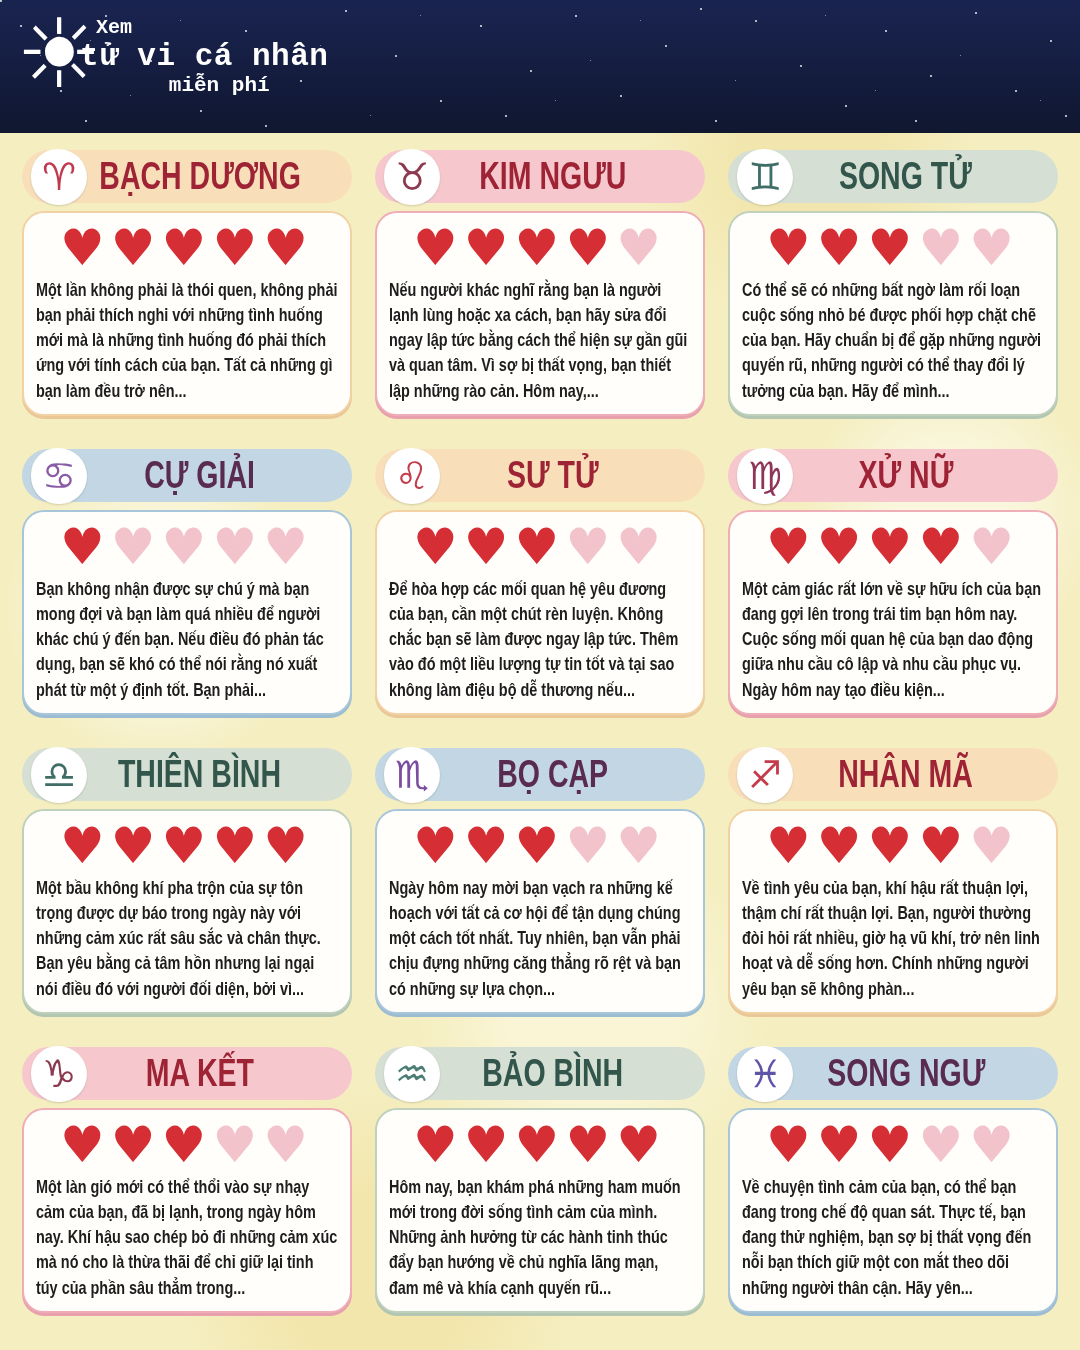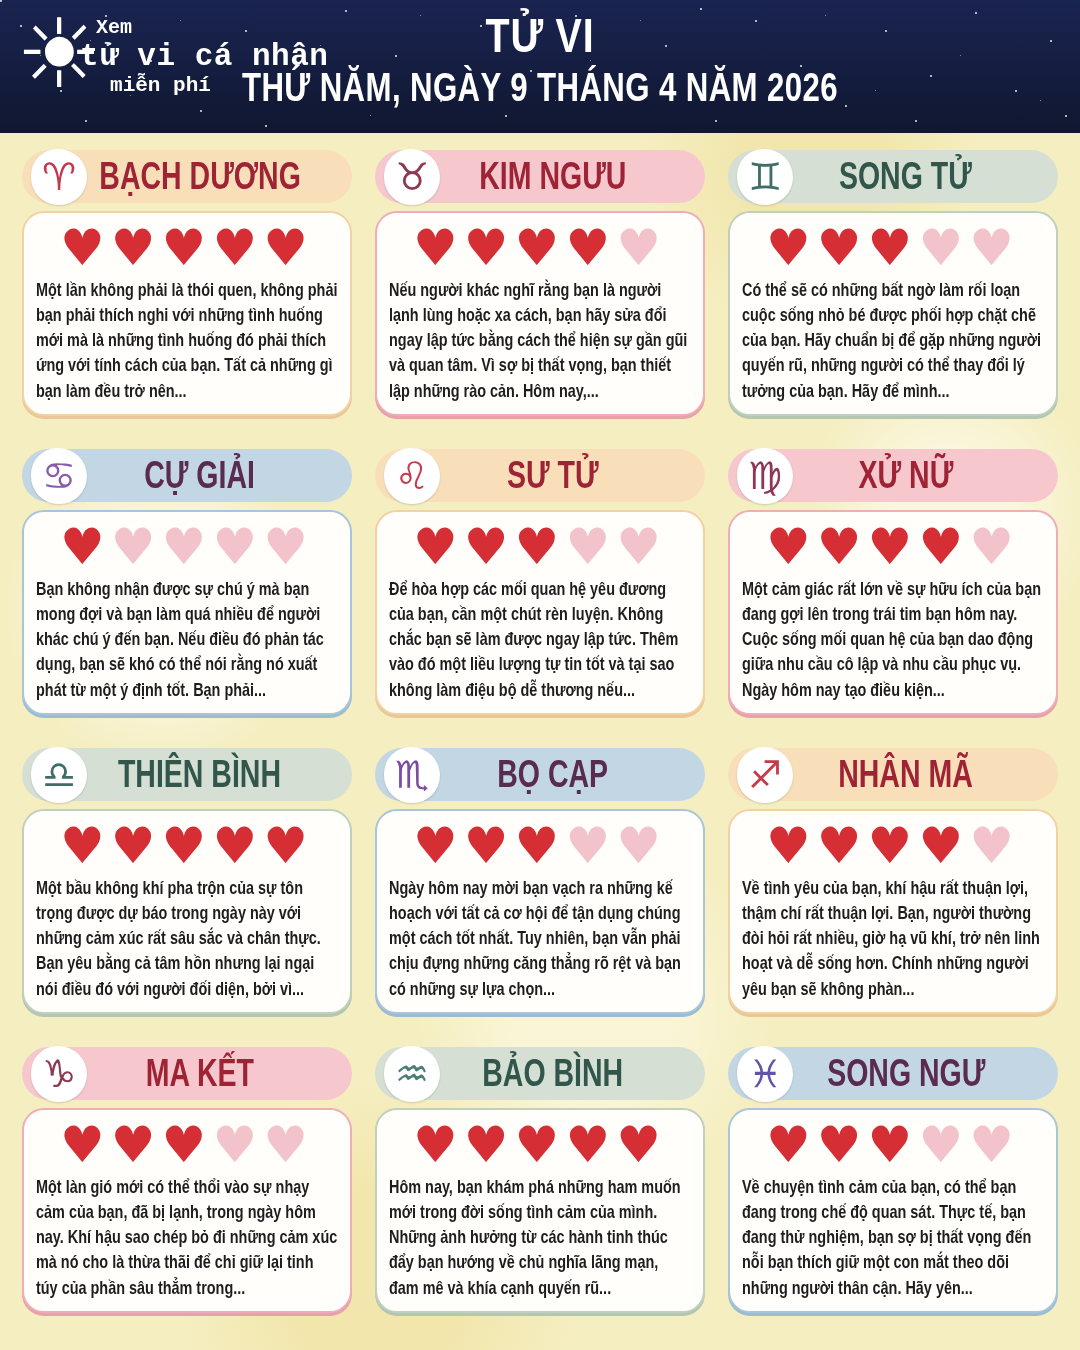--- a/index.html
+++ b/index.html
@@ -32,21 +32,21 @@
   .stars2{ width:1px; height:1px; opacity:.6; left:0; top:0;
     box-shadow:40px 55px #fff,130px 95px #fff,180px 20px #fff,320px 45px #fff,420px 15px #fff,
       555px 100px #fff,640px 20px #fff,735px 80px #fff,825px 15px #fff,960px 55px #fff,
       1040px 100px #fff,90px 40px #fff,370px 115px #fff,590px 60px #fff,875px 90px #fff; }
 
   .logo{ position:absolute; left:16px; top:10px; display:flex; align-items:center; color:#fff; z-index:2; }
   .sun{ font-family:"DejaVu Sans",sans-serif; font-size:96px; line-height:1; color:#fff; margin-top:-4px; }
   .logo-text{ display:flex; flex-direction:column; margin-left:-22px;font-family:Liberation Mono, monospace; }
   .logo-l1{ font-size:20px; font-weight:bold; padding-left:16px; }
   .logo-l2{ font-size:31px; font-weight:bold; letter-spacing:.5px;text-align:center; }
-  .logo-l3{ font-size:21px; font-weight:bold; padding-left:30px; }
+  .logo-l3{ font-size:21px; font-weight:bold; padding-left:30px;text-align:center; }
 
   .head-center{ position:absolute; left:50%; top:8px; transform:translateX(-50%); text-align:center; color:#fff; white-space:nowrap; z-index:1;}
   .head-title{ font-size:48px; font-weight:bold; transform:scaleX(.82); letter-spacing:1px; }
   .head-date{ font-size:40px; font-weight:bold; transform:scaleX(.78); margin-top:2px; letter-spacing:.5px; }
 
   .cta{
     position:absolute; right:48px; top:30px; width:175px; height:66px; z-index:2;
     background:linear-gradient(180deg,#F793B4 0%,#EE6D97 55%,#E85586 100%);
     border-radius:12px; display:flex; flex-direction:column; align-items:center; justify-content:center;
     color:#fff; font-weight:bold; cursor:pointer;
@@ -110,24 +110,20 @@
   <i class="stars"></i>
   <i class="stars2"></i>
   <div class="logo">
     <span class="sun">☀</span>
     <div class="logo-text">
       <span class="logo-l1">Xem</span>
       <span class="logo-l2">tử vi cá nhân</span>
       <span class="logo-l3">miễn phí</span>
     </div>
   </div>
-  <div class="head-center">
-    <div class="head-title">TỬ VI</div>
-    <div class="head-date">THỨ NĂM, NGÀY 9 THÁNG 4 NĂM 2026</div>
-  </div>
 </header>
 
 <main id="grid">
   <section class="card t-peach">
     <div class="pill">
       <span class="icon-blob">
           <span class="glyph" style="color: rgb(192, 57, 79);">♈</span>
         </span>
       <h2 class="title">BẠCH DƯƠNG</h2>
     </div>

